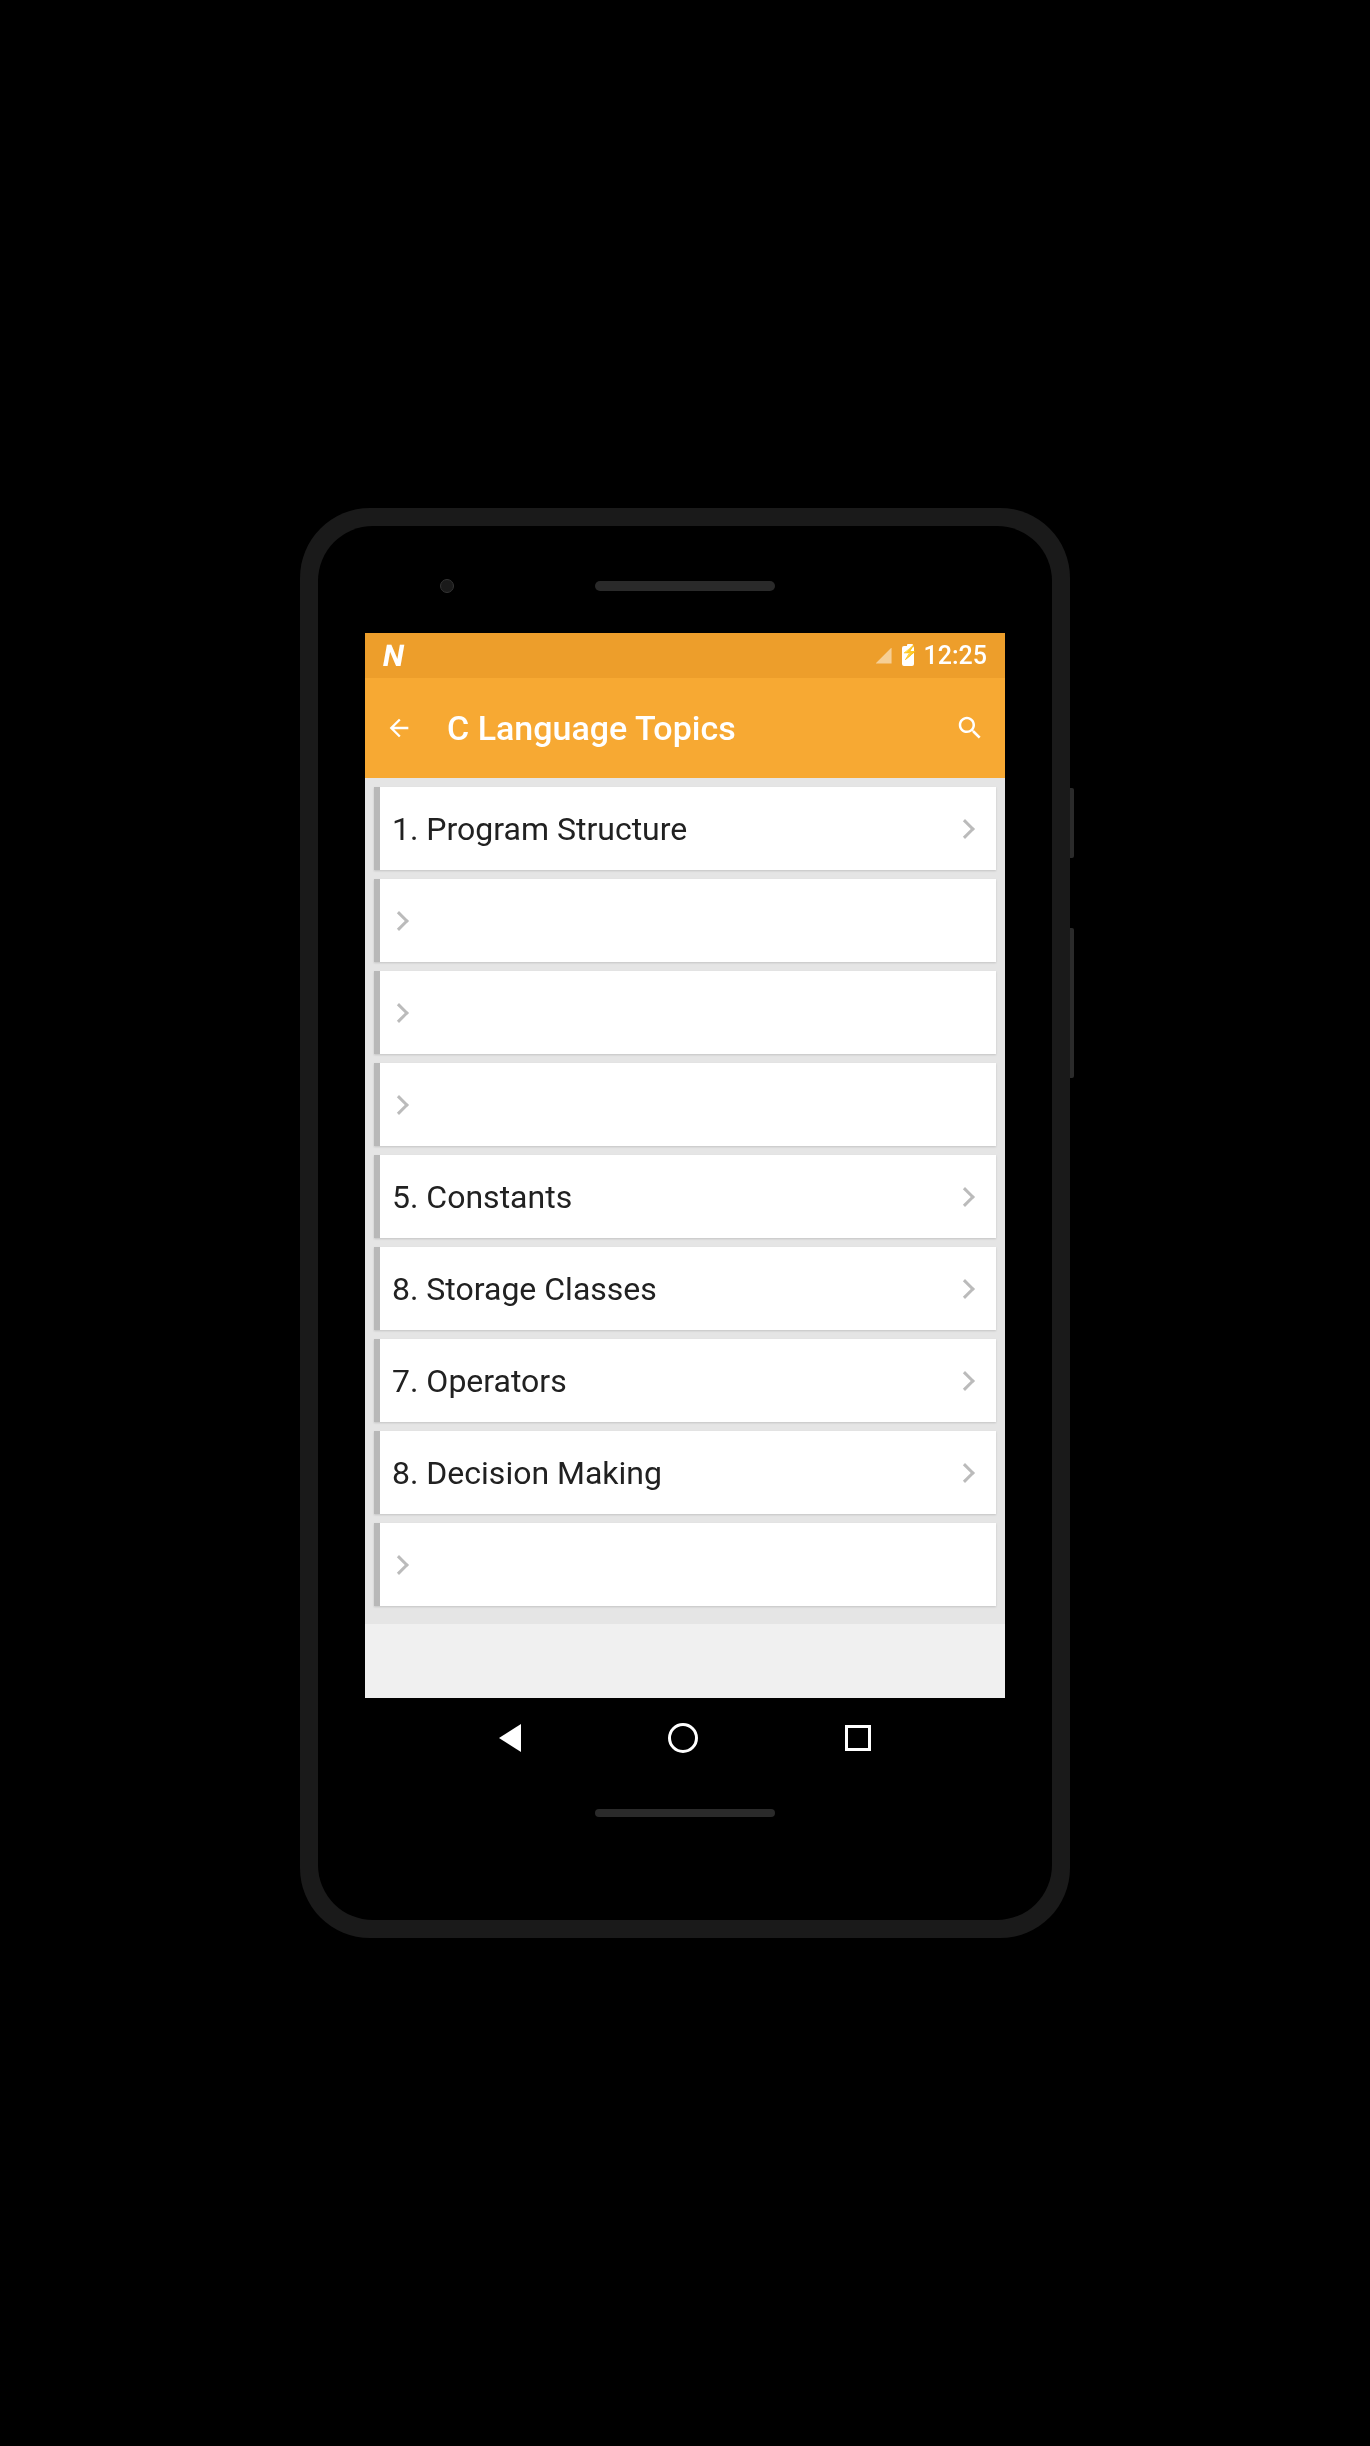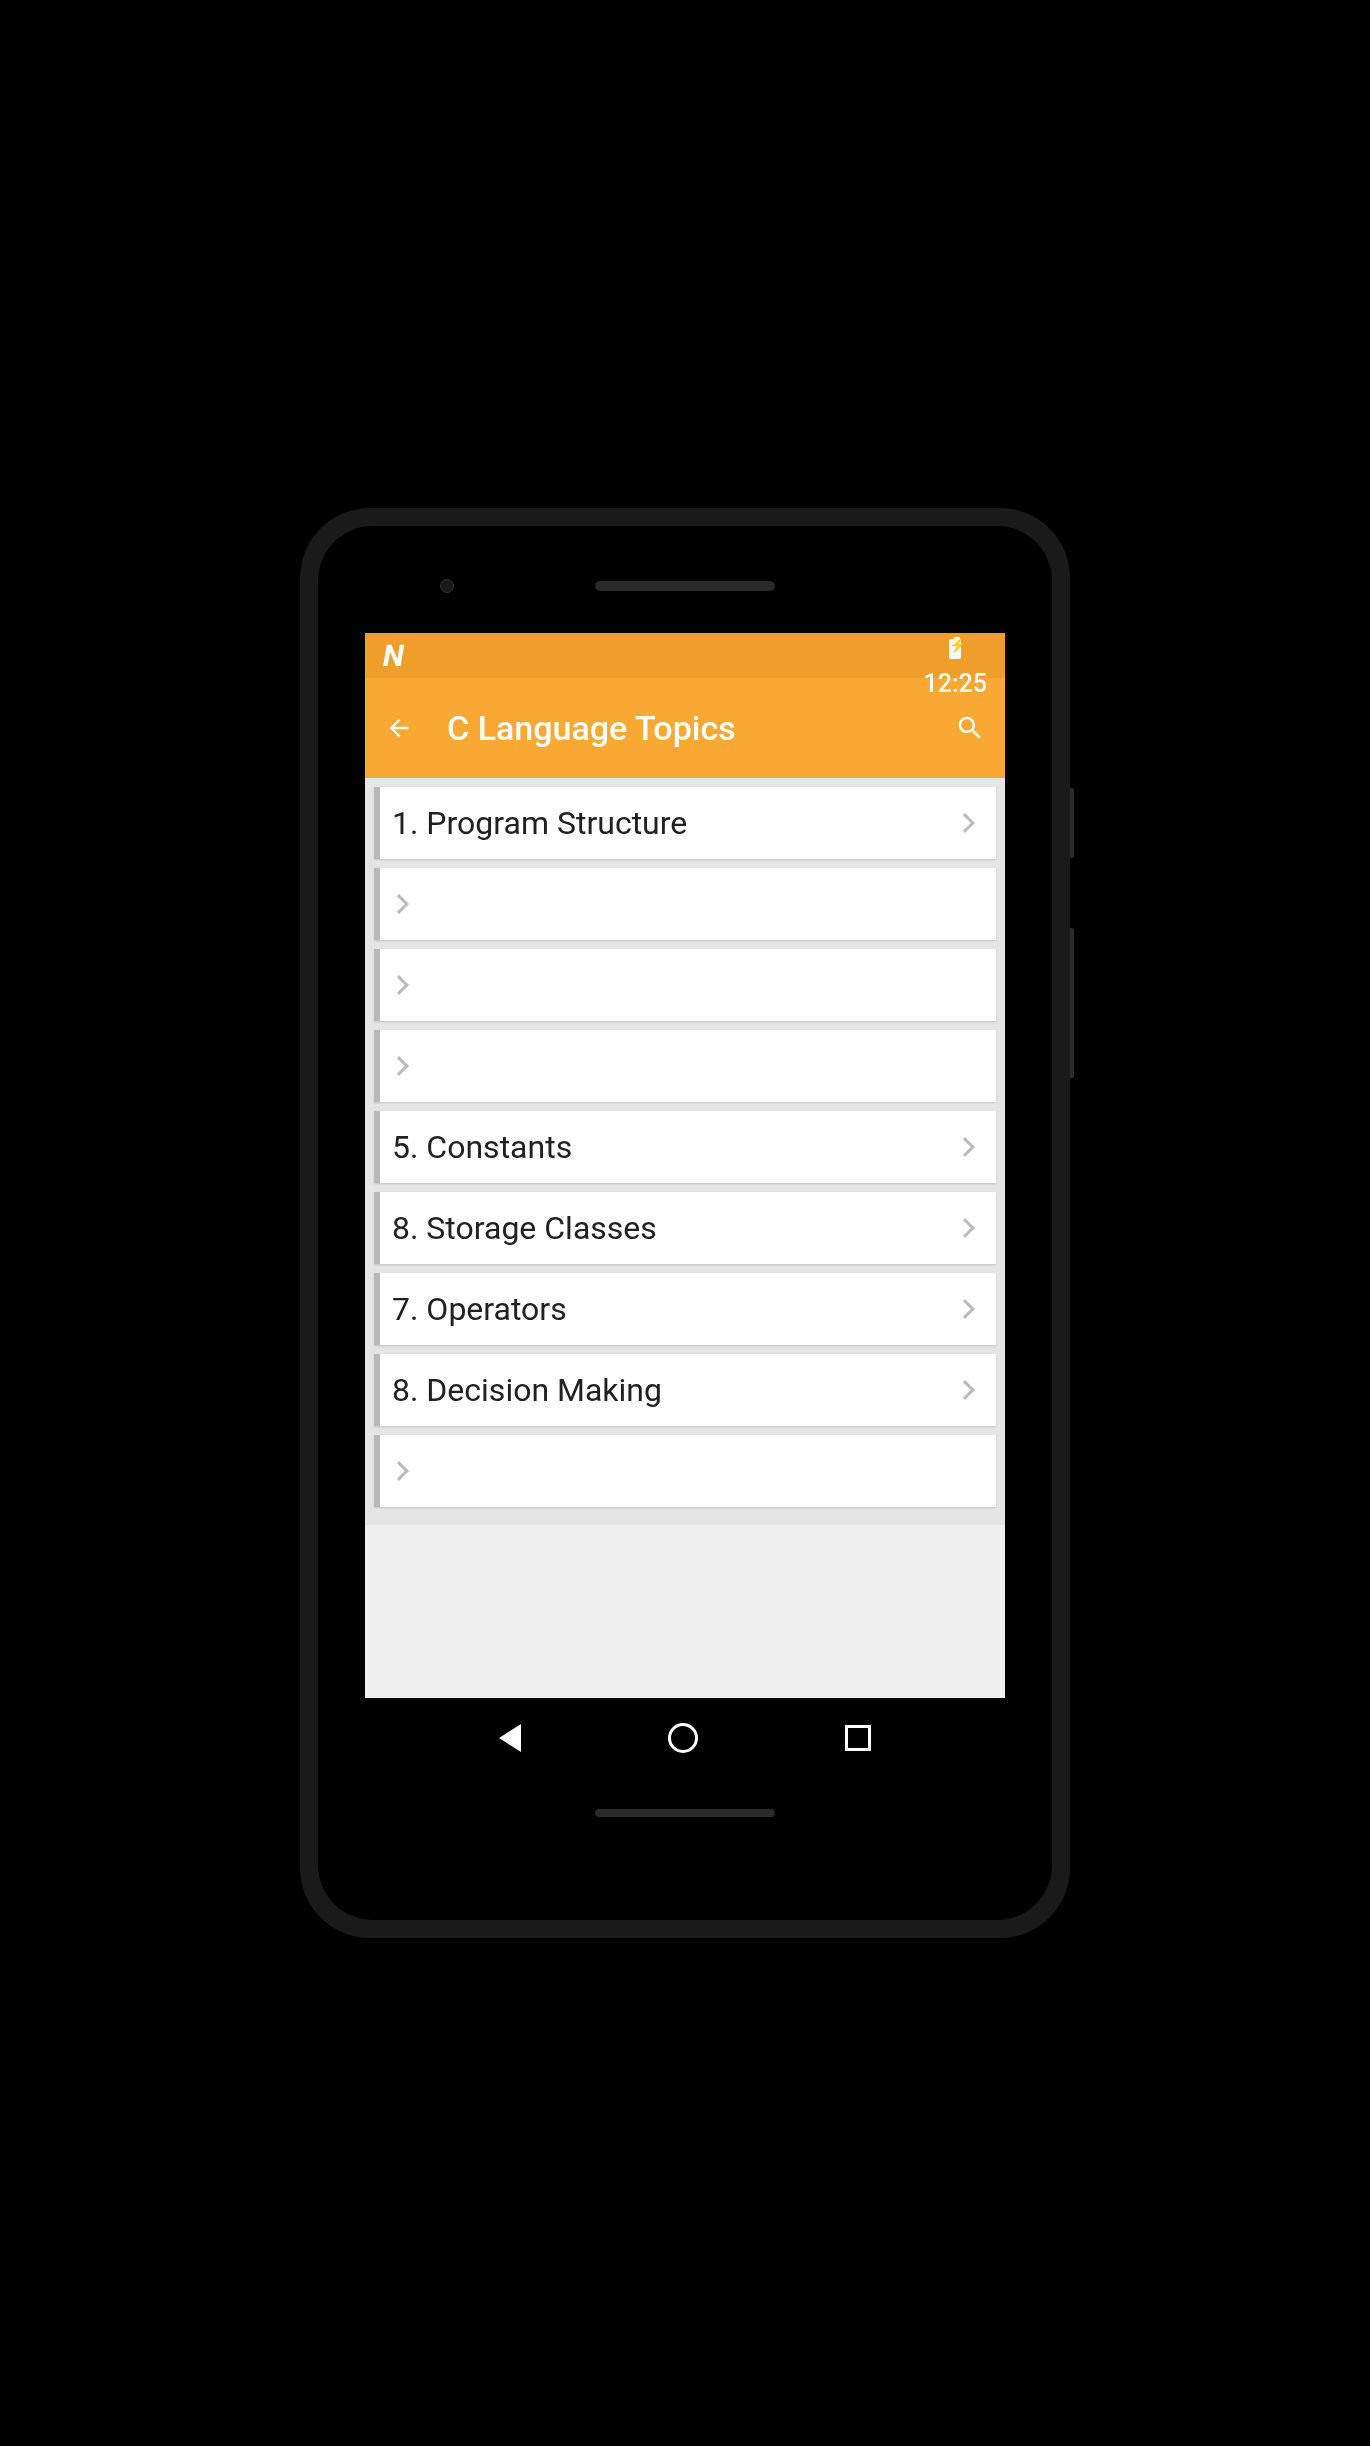--- a/index.html
+++ b/index.html
@@ -90,21 +90,20 @@
       font-weight: bold;
       color: white;
       transform: skewX(-10deg);
       letter-spacing: -2px;
     }
     
     .status-right {
       display: flex;
       align-items: center;
       gap: 10px;
-      flex-direction: column;
     }
     
     .signal-icon {
       width: 16px;
       height: 16px;
       background: rgba(255,255,255,0.5);
       clip-path: polygon(0 100%, 100% 100%, 100% 0);
     }
     
     .battery-icon {
@@ -177,21 +176,21 @@
       fill: white;
     }
     
     .content {
       padding: 9px;
       background: #e5e5e5;
     }
     
     .list-item {
       background: white;
-      height: 72px;
+      height: 83px;
       display: flex;
       align-items: center;
       padding: 0 18px 0 12px;
       margin-bottom: 9px;
       cursor: pointer;
       box-shadow: 0 1px 2px rgba(0,0,0,0.15);
       border-left: 6px solid #b8b8b8;
       position: relative;
     }
     

